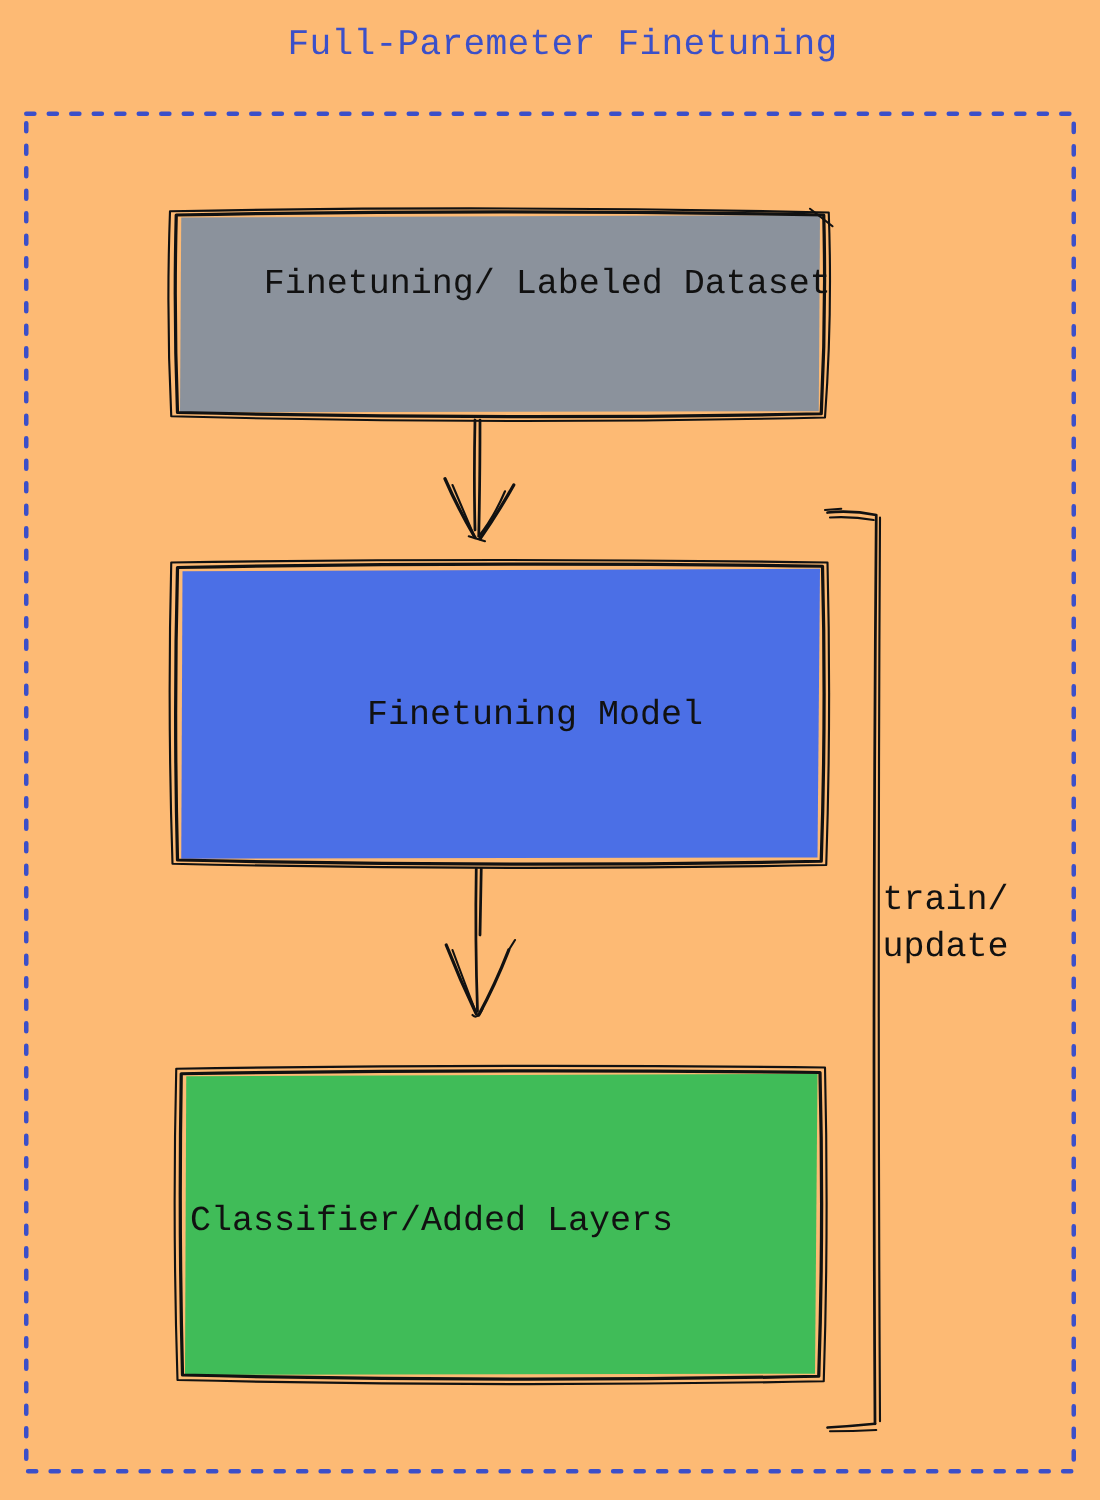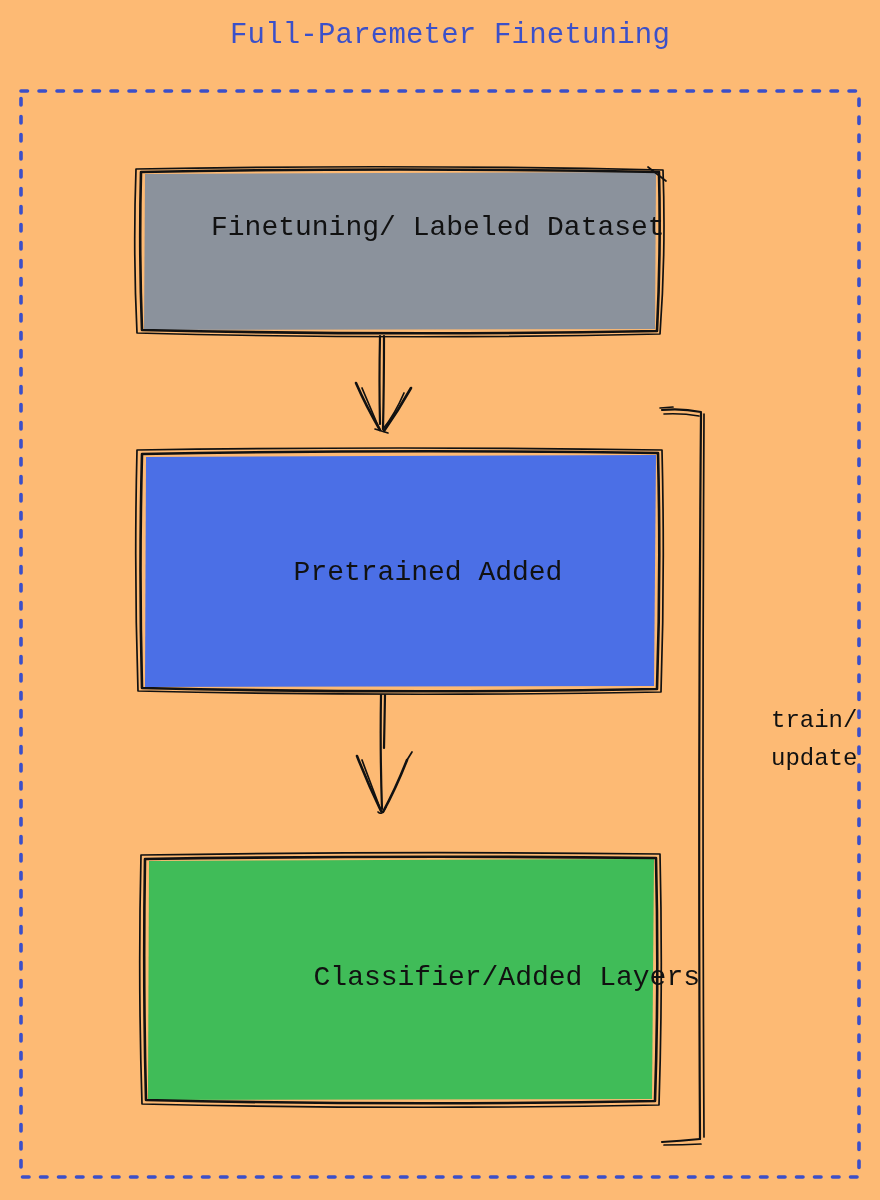--- a/index.html
+++ b/index.html
@@ -25,27 +25,27 @@
   .boxlabel {
     position: absolute;
     color: #111111;
     font-size: 28px;
     line-height: 32px;
     white-space: nowrap;
     margin-left: 28px;
   }
   .label-dataset { left: 183px; top: 212px; }
   .label-pretrained { left: 140px; top: 557px; width: 520px; text-align: center; }
-  .label-classifier { left: 152px; top: 962px; width: 520px; text-align: right; }
+  .label-classifier { left: 124px; top: 962px; width: 520px; text-align: left; }
   .bracket-label {
     position: absolute;
-    left: 771px;
+    left: 706px;
     top: 702px;
     color: #111111;
-    font-size: 24px;
+    font-size: 28px;
     line-height: 38px;
   }
   .ink { fill: none; stroke: #111111; stroke-linecap: round; stroke-linejoin: round; }
   .w26 { stroke-width: 2.6; }
   .w18 { stroke-width: 1.7; }
   .w22 { stroke-width: 2.2; }
 </style>
 </head>
 <body>
 
@@ -101,21 +101,21 @@
       <path class="ink w18" d="M664,414 Q682,413 699,416"></path>
       <path class="ink w18" d="M660,408 L673,407"></path>
       <path class="ink w22" d="M701,413 Q698,780 700,1139"></path>
       <path class="ink w18" d="M704,414 Q702,780 704,1137"></path>
       <path class="ink w22" d="M700,1139 Q680,1141 662,1142"></path>
       <path class="ink w18" d="M701,1144 Q682,1145 664,1145"></path>
     </g>
   </svg>
 
   <div class="boxlabel label-dataset">Finetuning/ Labeled Dataset</div>
-  <div class="boxlabel label-pretrained">Pretrained Added</div>
+  <div class="boxlabel label-pretrained">Finetuning Model</div>
   <div class="boxlabel label-classifier">Classifier/Added Layers</div>
 
   <div class="bracket-label">
     <span>train/</span><br>
     <span>update</span>
   </div>
 
 </div>
 
 </body></html>

